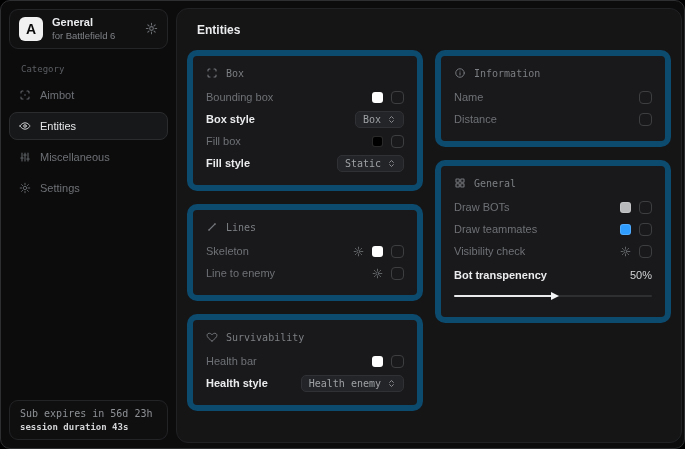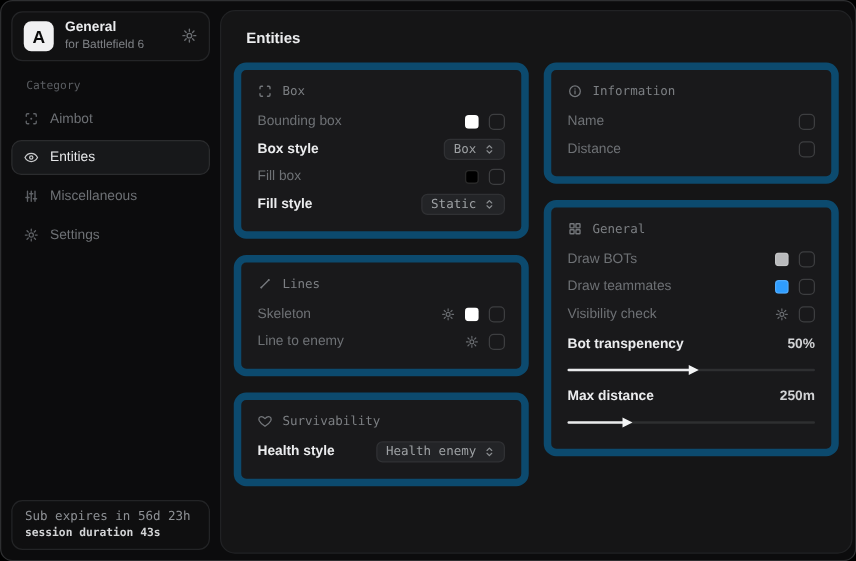--- a/index.html
+++ b/index.html
@@ -113,21 +113,21 @@
   .dropdown {
     display: flex; align-items: center; gap: 6px;
     background: #232427; border: 1px solid #303134;
     border-radius: 5px; padding: 2px 7px;
     font-family: "DejaVu Sans Mono", monospace;
     font-size: 10px; font-weight: 400; color: #9ea1a4;
     cursor: default;
   }
   .dropdown .dd-icon { display:flex; color:#8a8d90; }
   .slider-group { margin-top: 2px; }
-  .slider-value { font-size: 11px; font-weight: 700; color: #d2d3d5; }
+  .slider-value { font-size: 11px; font-weight: 400; color: #d2d3d5; }
   .slider {
     position: relative; height: 2px; border-radius: 2px;
     background: #2e2f31; margin: 9px 0 9px 0;
   }
   .slider-fill {
     position: absolute; left: 0; top: 0; height: 2px;
     background: #e9eaec; border-radius: 2px;
   }
   .slider-thumb {
     position: absolute; top: -3.5px;
@@ -306,20 +306,27 @@
 
         <div class="card">
           <div class="card-header">
             <span class="ch-icon">
               <svg width="12" height="12" viewBox="0 0 24 24" fill="none" stroke="currentColor" stroke-width="2" stroke-linecap="round" stroke-linejoin="round">
                 <path d="M12 20s-7-4.3-9.2-8.8C1.2 7.6 3 4.5 6.3 4.5c2.2 0 3.8 1.2 5.7 3.2 1.9-2 3.5-3.2 5.7-3.2 3.3 0 5.1 3.1 3.5 6.7C19 15.7 12 20 12 20z"></path>
               </svg>
             </span>
             <span>Survivability</span>
           </div>
+          <div class="row">
+            <span>Health bar</span>
+            <span class="controls">
+              <span class="swatch" style="background-color: rgb(255, 255, 255);"></span>
+              <span class="checkbox"></span>
+            </span>
+          </div>
           <div class="row bright">
             <span>Health style</span>
             <span class="controls">
               <span class="dropdown">
                 <span>Health enemy</span>
                 <span class="dd-icon">
                   <svg width="9" height="9" viewBox="0 0 24 24" fill="none" stroke="currentColor" stroke-width="2.6" stroke-linecap="round" stroke-linejoin="round">
                     <path d="M7 9l5-5 5 5M7 15l5 5 5-5"></path>
                   </svg>
                 </span>
@@ -398,28 +405,18 @@
             <div class="row bright">
               <span>Bot transpenency</span>
               <span class="slider-value">50%</span>
             </div>
             <div class="slider">
               <div class="slider-fill" style="width: 50%;"></div>
               <div class="slider-thumb" style="left: 50%;"></div>
             </div>
           </div>
 
-          <div class="slider-group">
-            <div class="row bright">
-              <span>Max distance</span>
-              <span class="slider-value">250m</span>
-            </div>
-            <div class="slider">
-              <div class="slider-fill" style="width: 23%;"></div>
-              <div class="slider-thumb" style="left: 23%;"></div>
-            </div>
-          </div>
         </div>
 
       </div>
     </div>
   </div>
 </div>
 
 </body></html>

